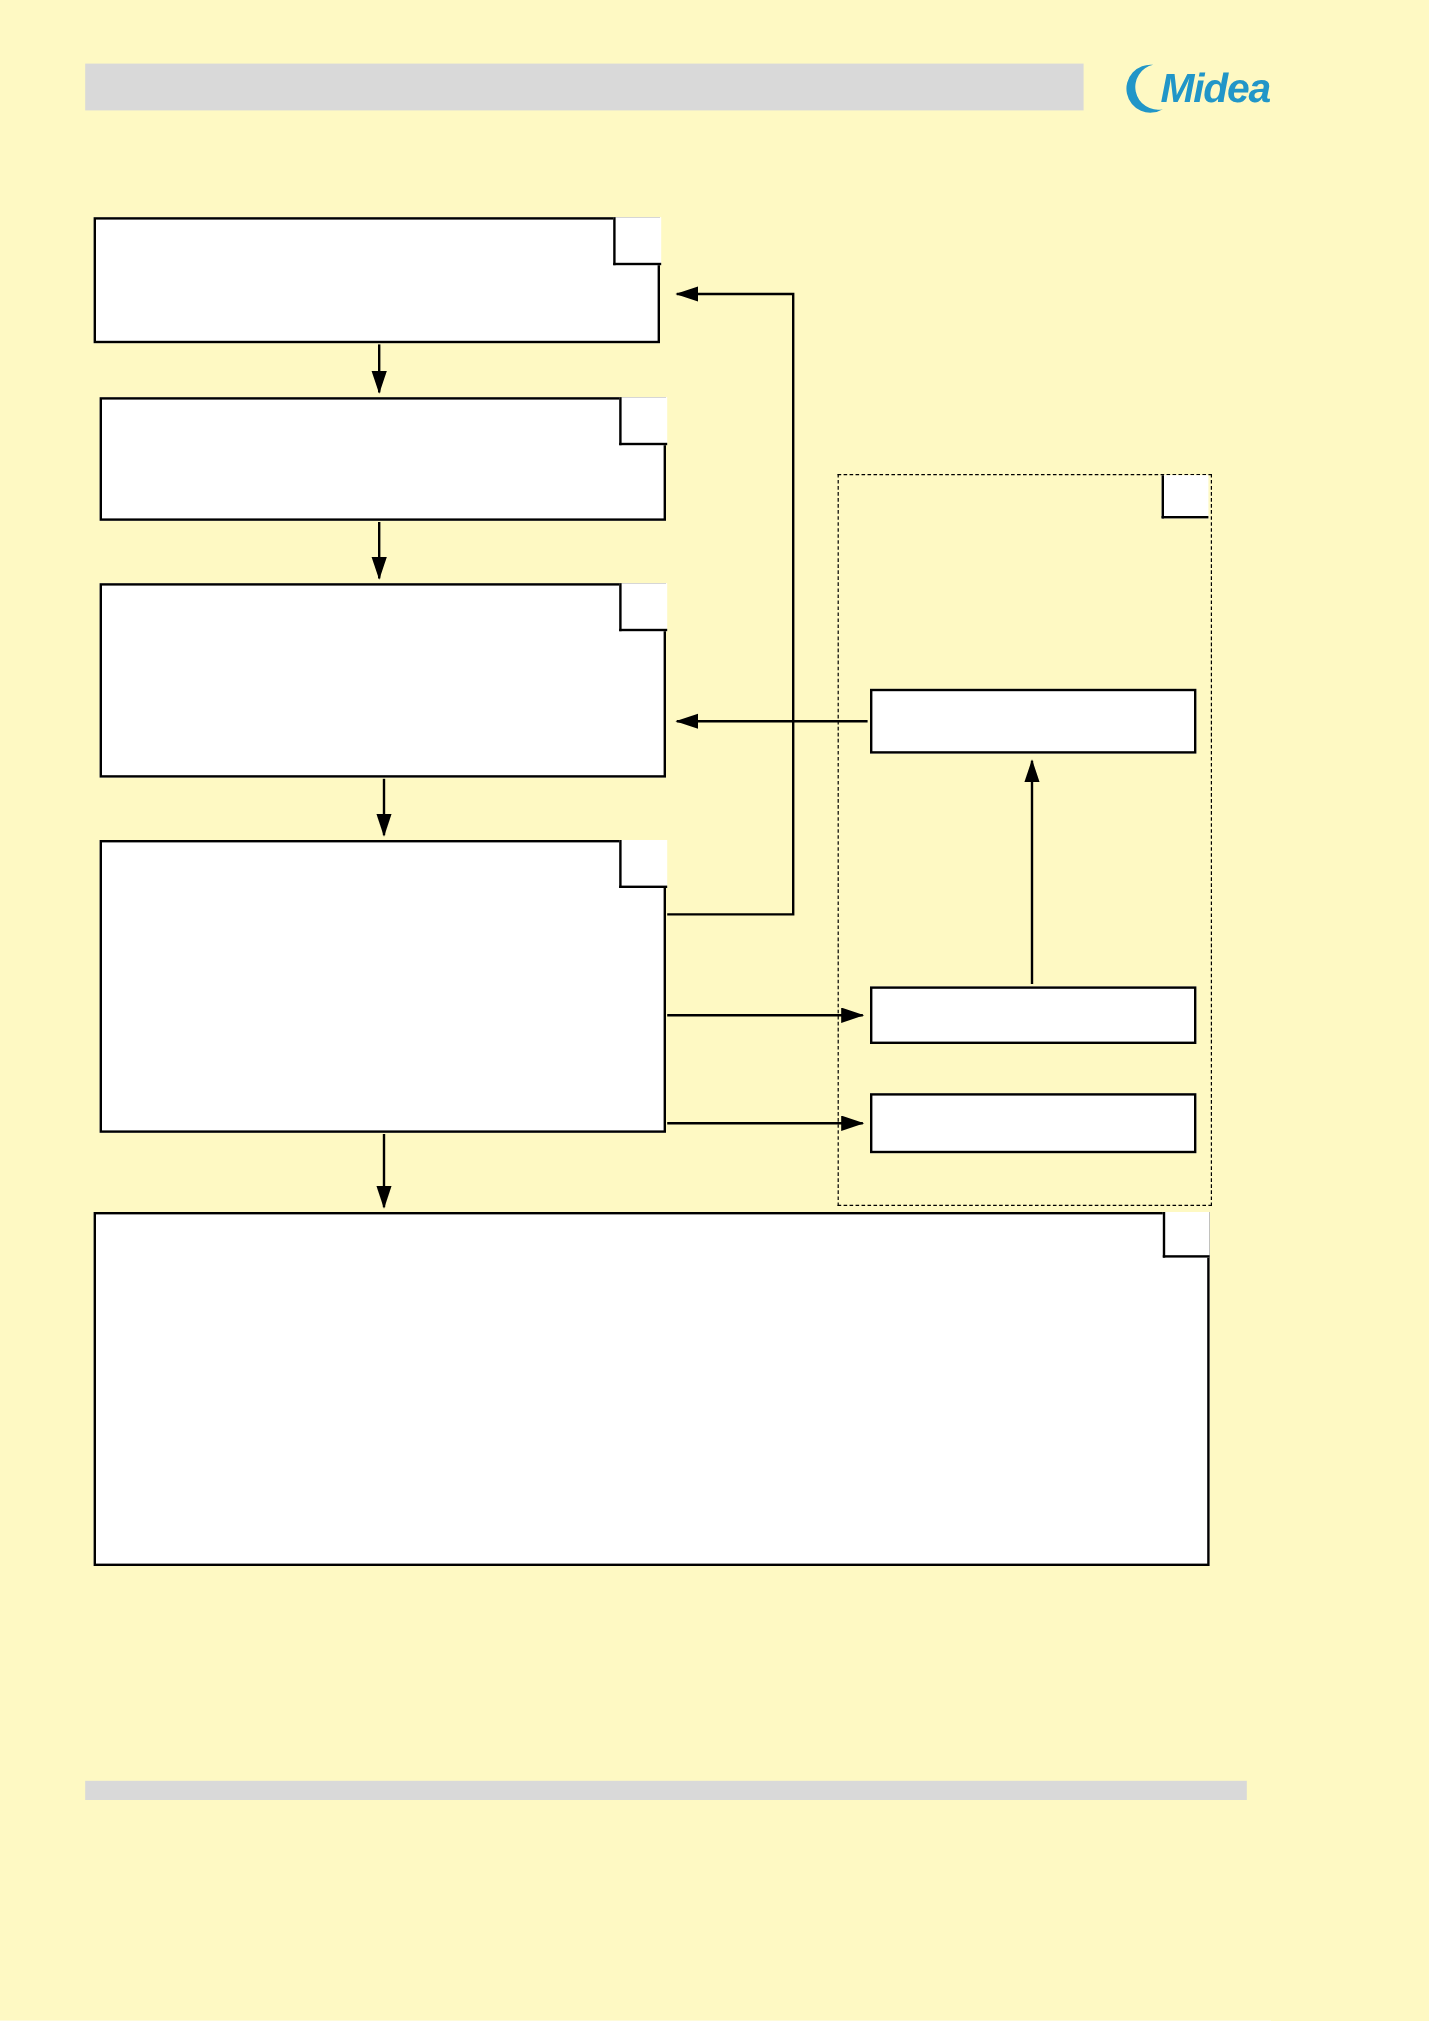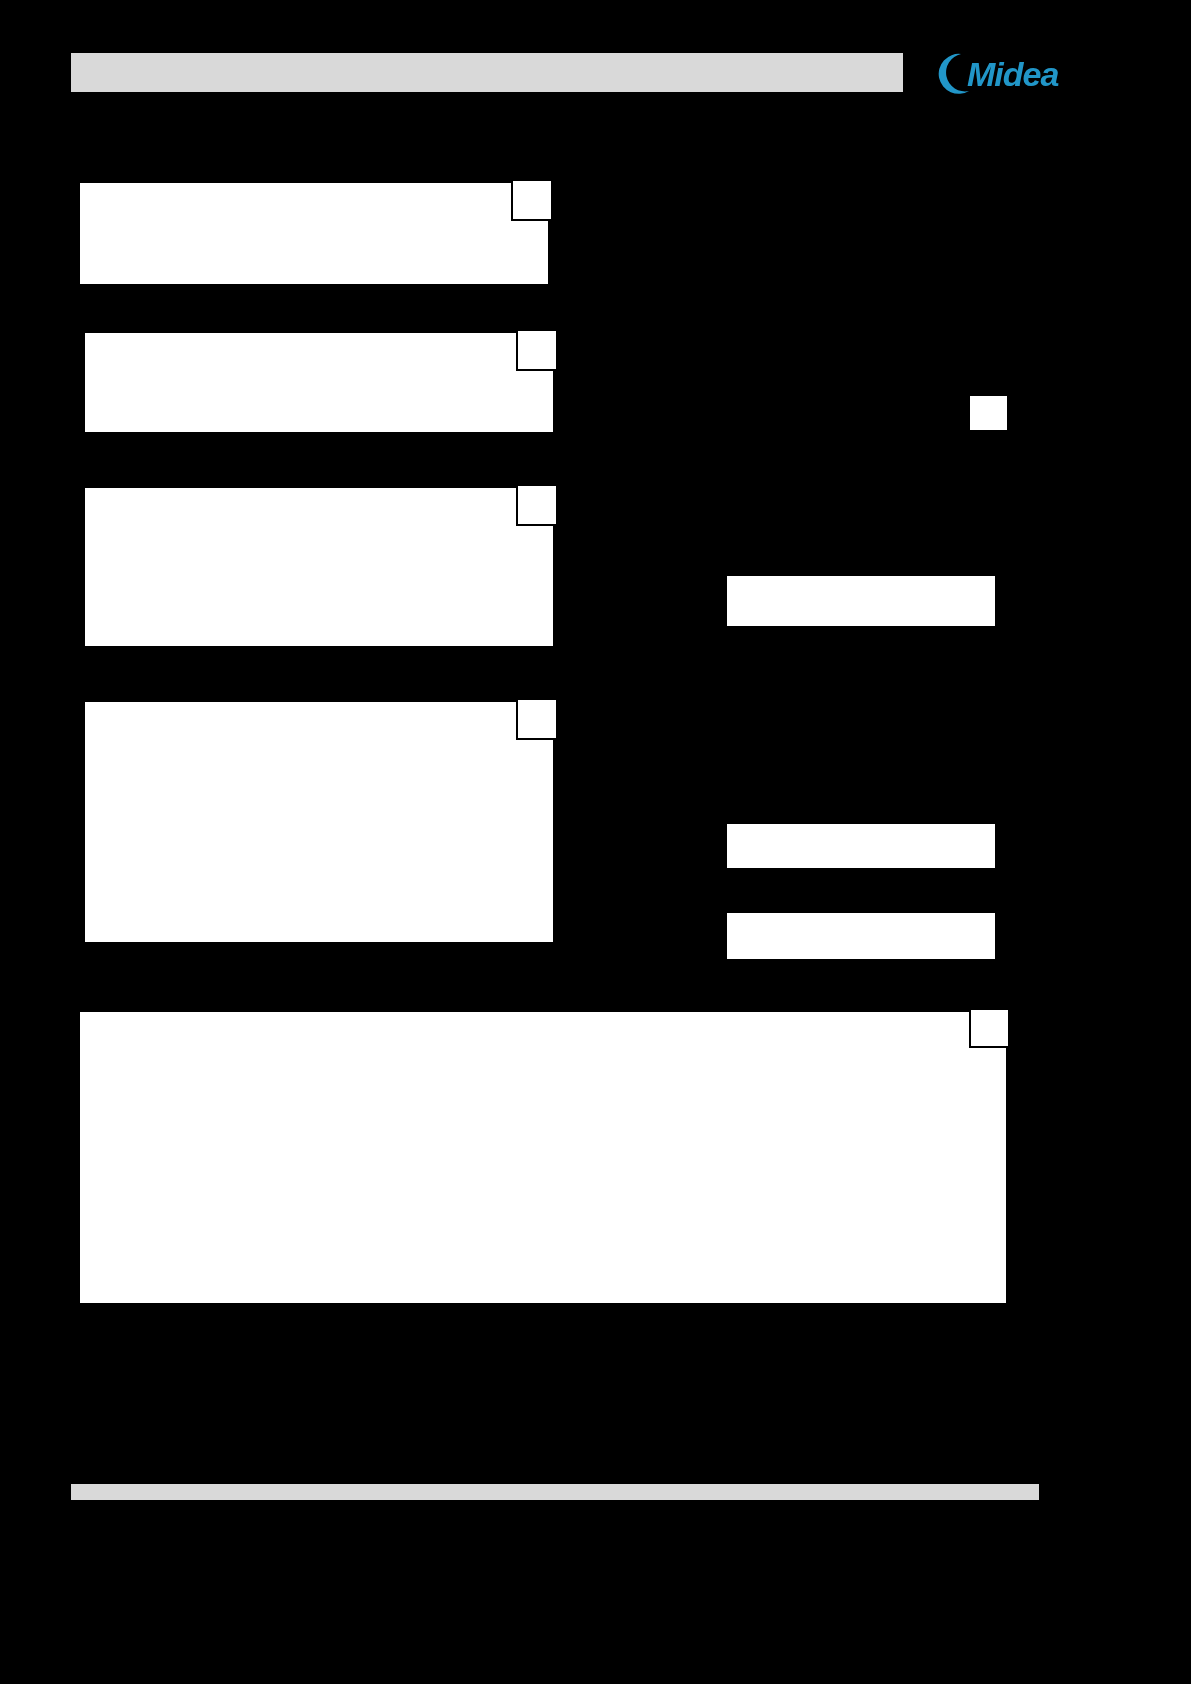--- a/index.html
+++ b/index.html
@@ -8,21 +8,21 @@
     padding: 0;
     background: #ffffff;
   }
   body {
     font-family: "Liberation Sans", sans-serif;
   }
   #page {
     position: relative;
     width: 1191px;
     height: 1684px;
-    background: #000000;
+    background: #fef9c3;
     overflow: hidden;
   }
 
   
   #header-bar {
     position: absolute;
     left: 71px;
     top: 53px;
     width: 832px;
     height: 39px;

